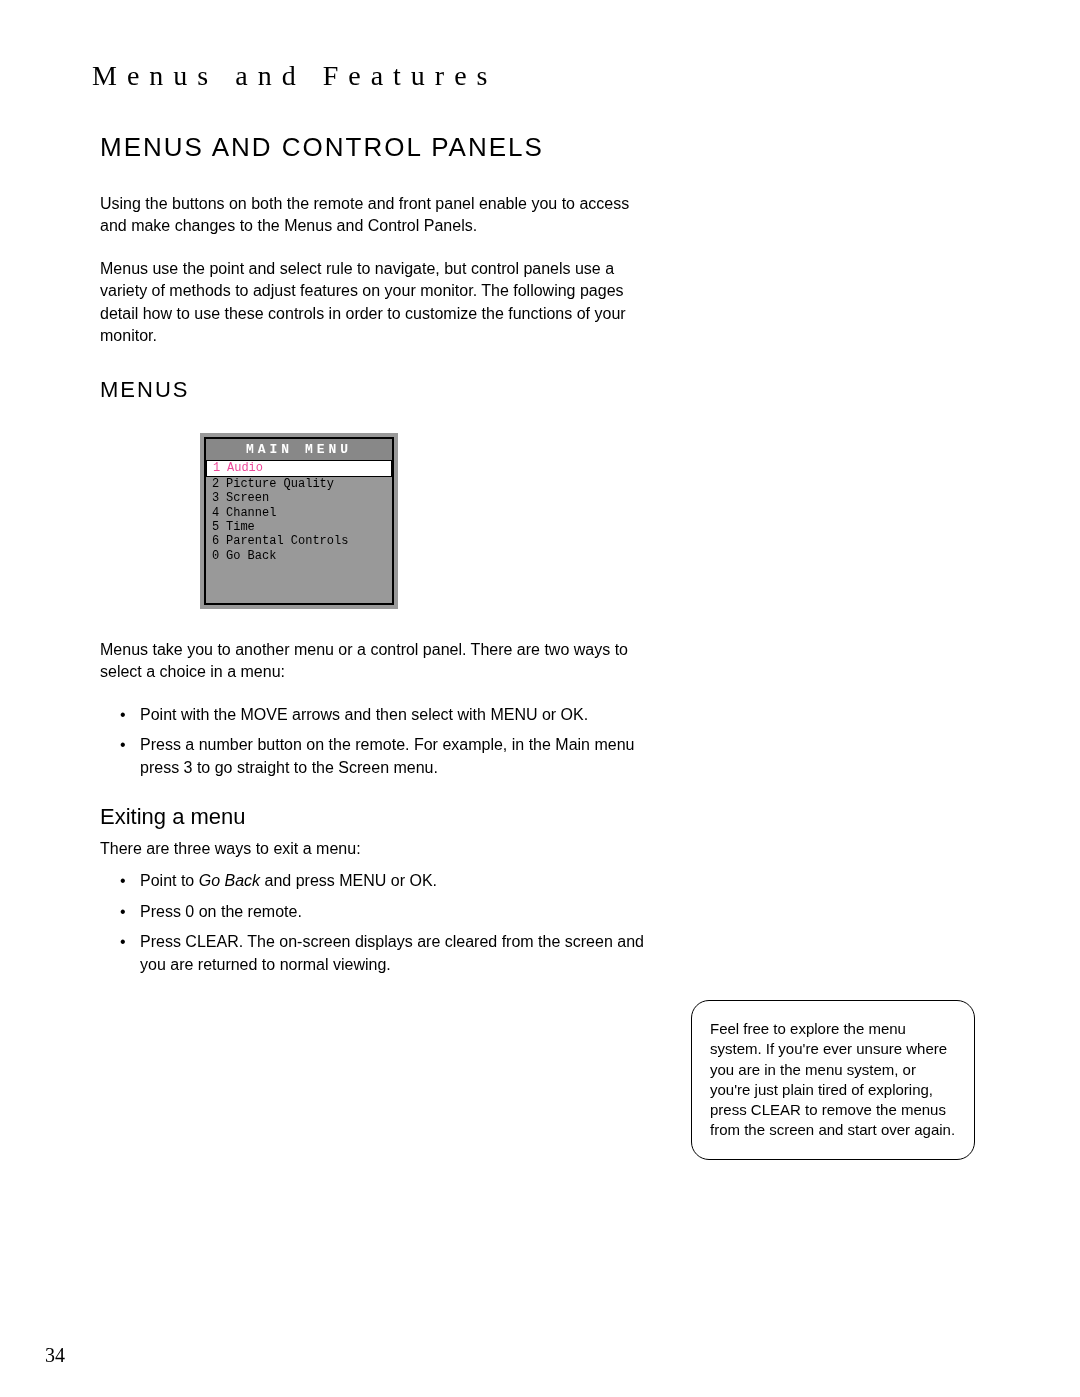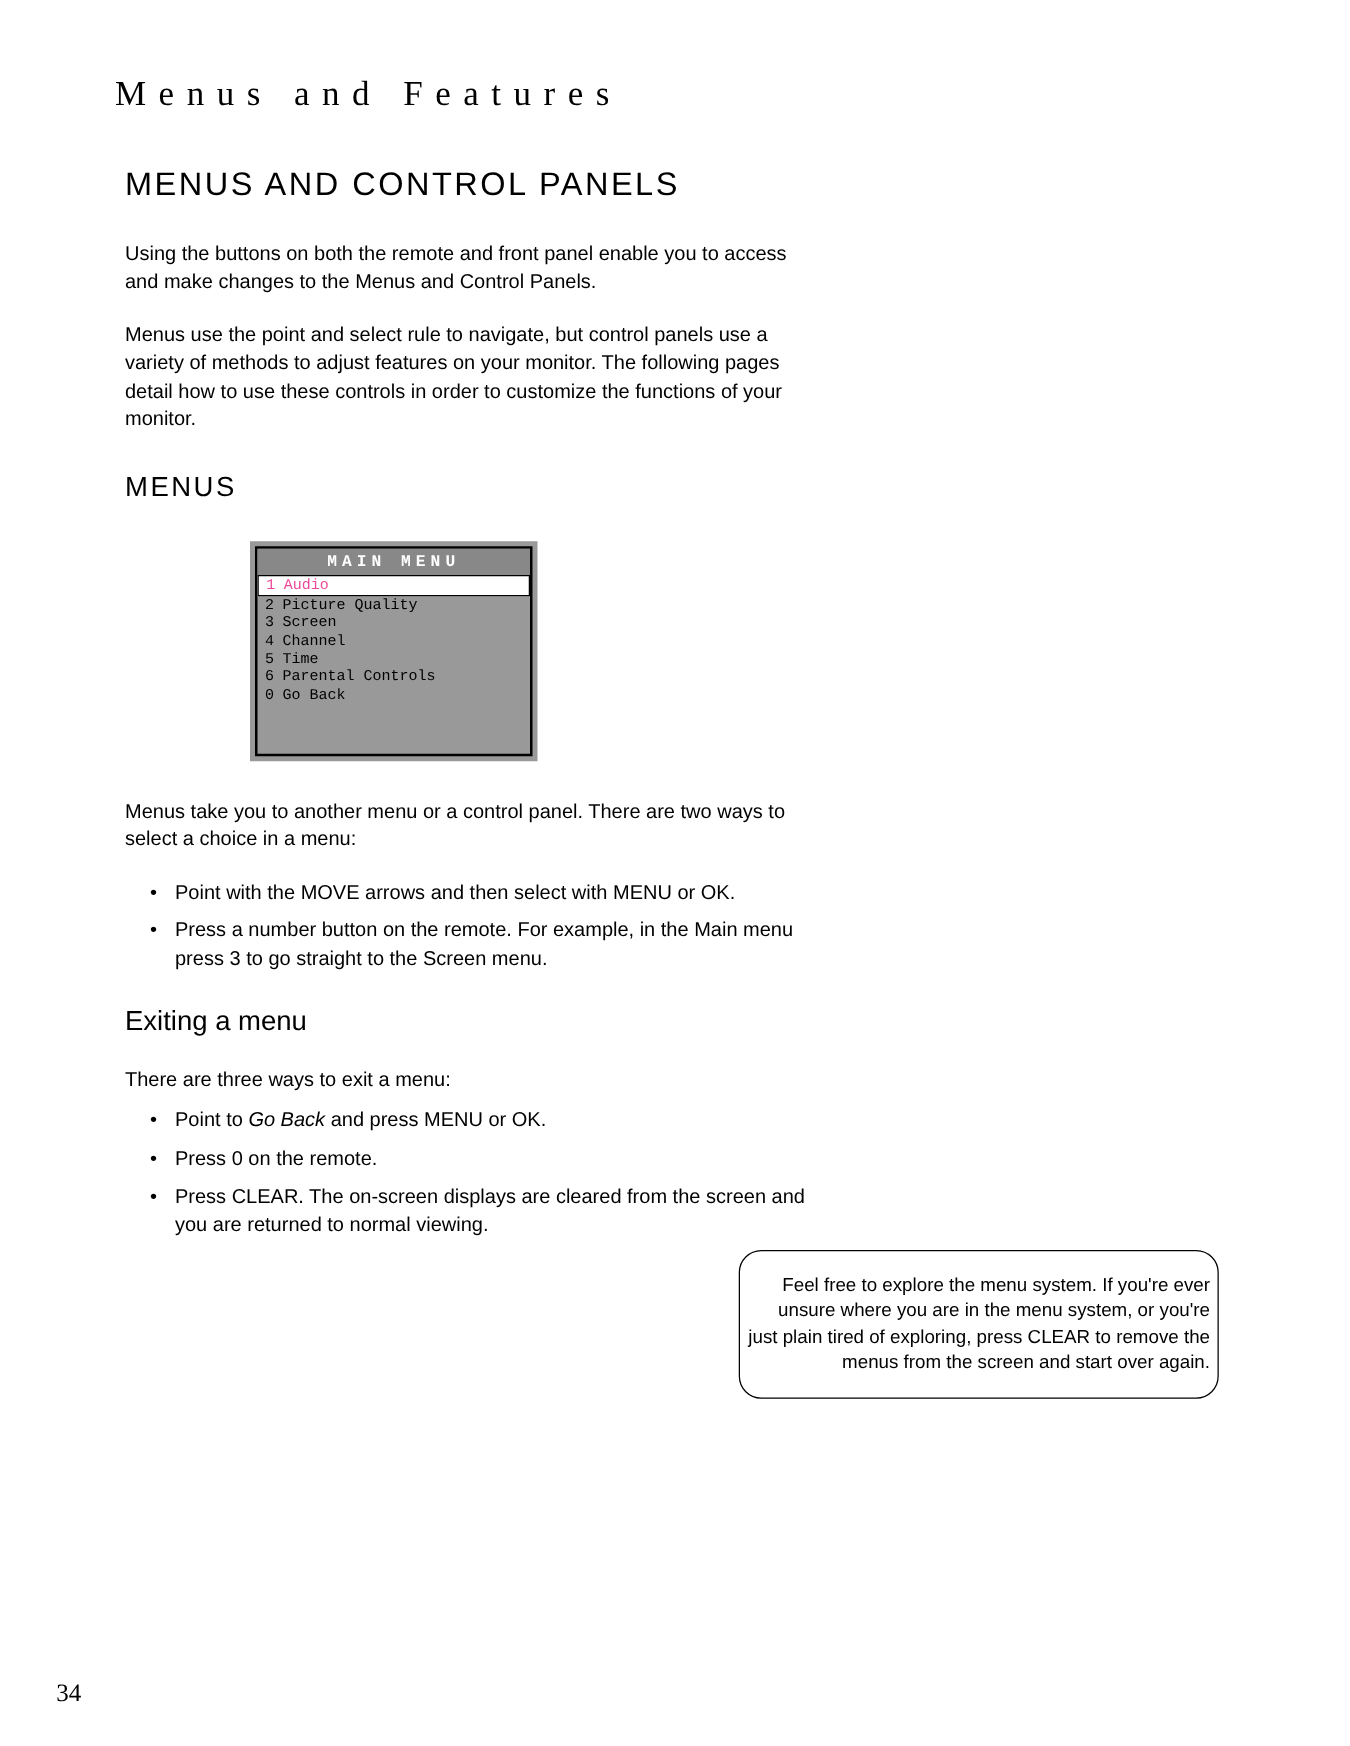--- a/index.html
+++ b/index.html
@@ -39,21 +39,21 @@
     }
     .section-h2 {
       font-size: 22px;
       letter-spacing: 2px;
       font-weight: normal;
       margin-top: 30px;
       margin-bottom: 20px;
     }
     .menu-figure {
       margin: 30px 0 30px 100px;
-      width: 230px;
+      width: 198px;
       background: #999;
       padding: 4px;
     }
     .menu-outer {
       border: 2px solid #000;
       background: #999;
     }
     .menu-title {
       font-family: 'Courier New', monospace;
       font-size: 13px;
@@ -94,38 +94,37 @@
     }
     .bullet-list li::before {
       content: "•";
       position: absolute;
       left: 0;
     }
     .section-h3 {
       font-size: 22px;
       font-weight: normal;
       margin-top: 25px;
-      margin-bottom: 24px;
+      margin-bottom: 8px;
     }
     .sub-para {
       font-size: 16px;
       line-height: 1.4;
       margin-bottom: 10px;
     }
     .tip-box {
       position: absolute;
       right: 105px;
       top: 1000px;
-      width: 384px;
+      width: 284px;
       border: 1.5px solid #000;
       border-radius: 18px;
-      padding: 18px 6px;
+      padding: 18px 18px;
       font-size: 15px;
       line-height: 1.35;
-      text-align: right;
     }
     .page-num {
       position: absolute;
       left: 45px;
       bottom: 30px;
       font-family: Georgia, serif;
       font-size: 20px;
     }
     .italic { font-style: italic; }
   </style>

